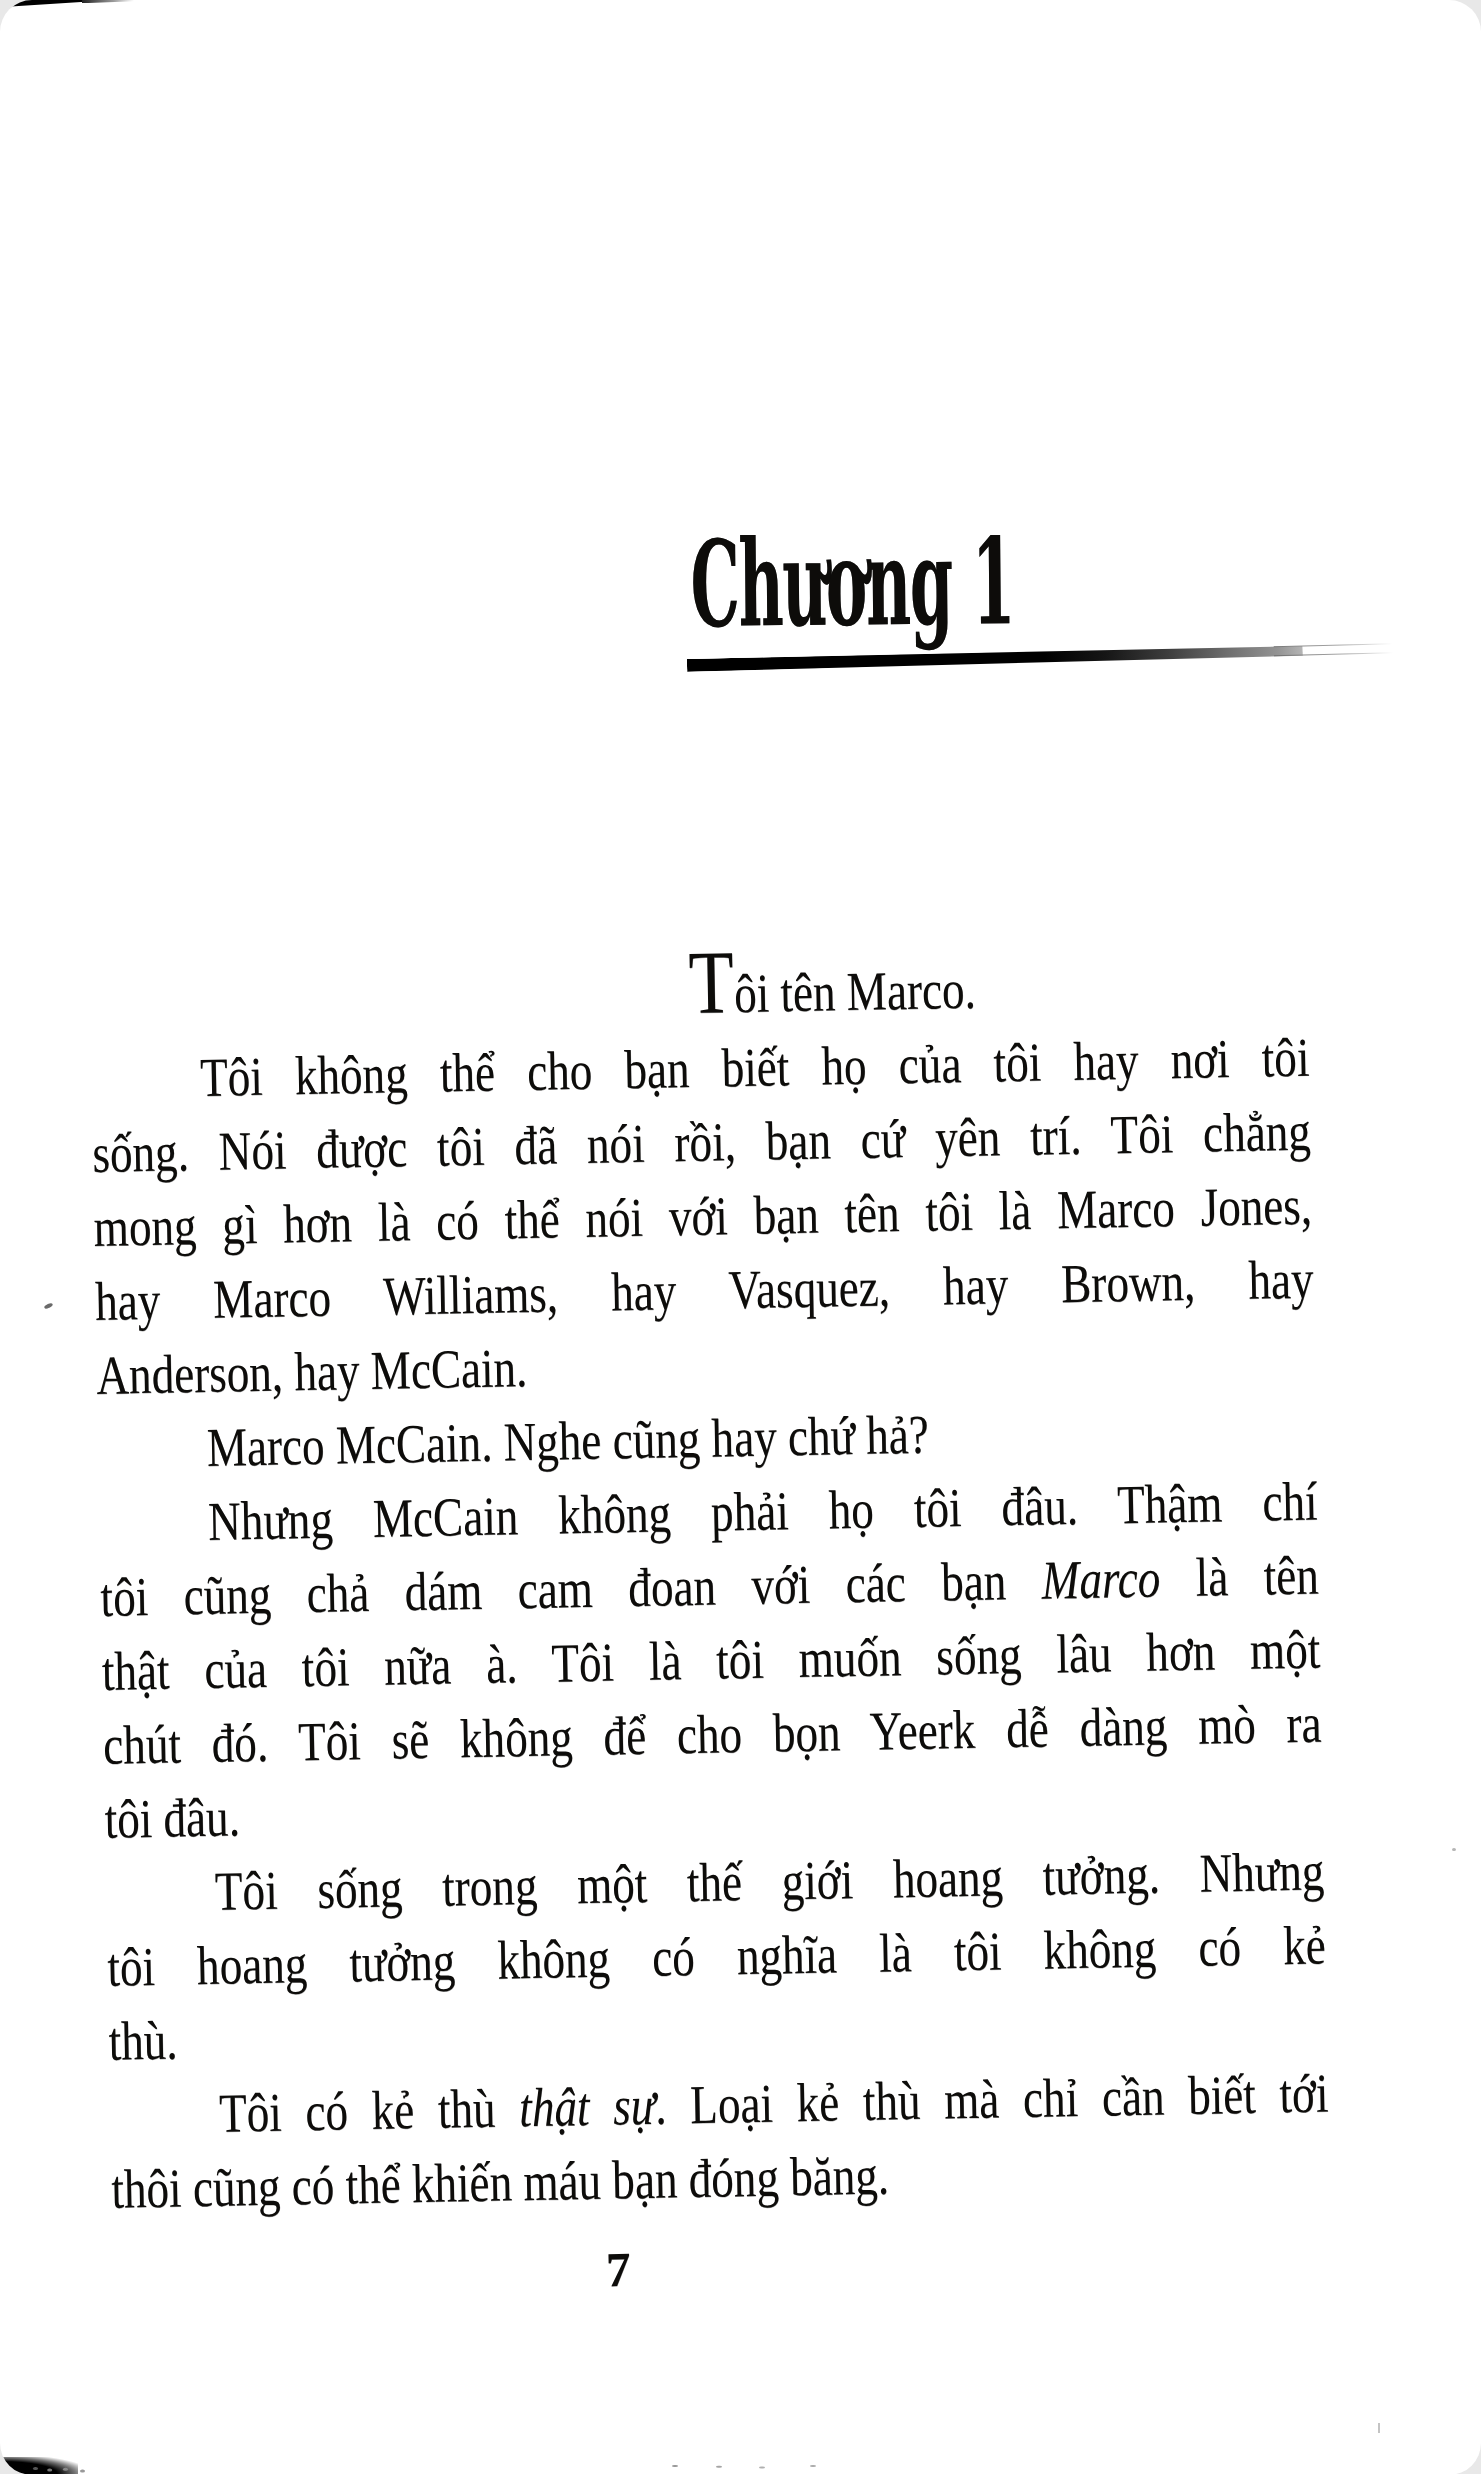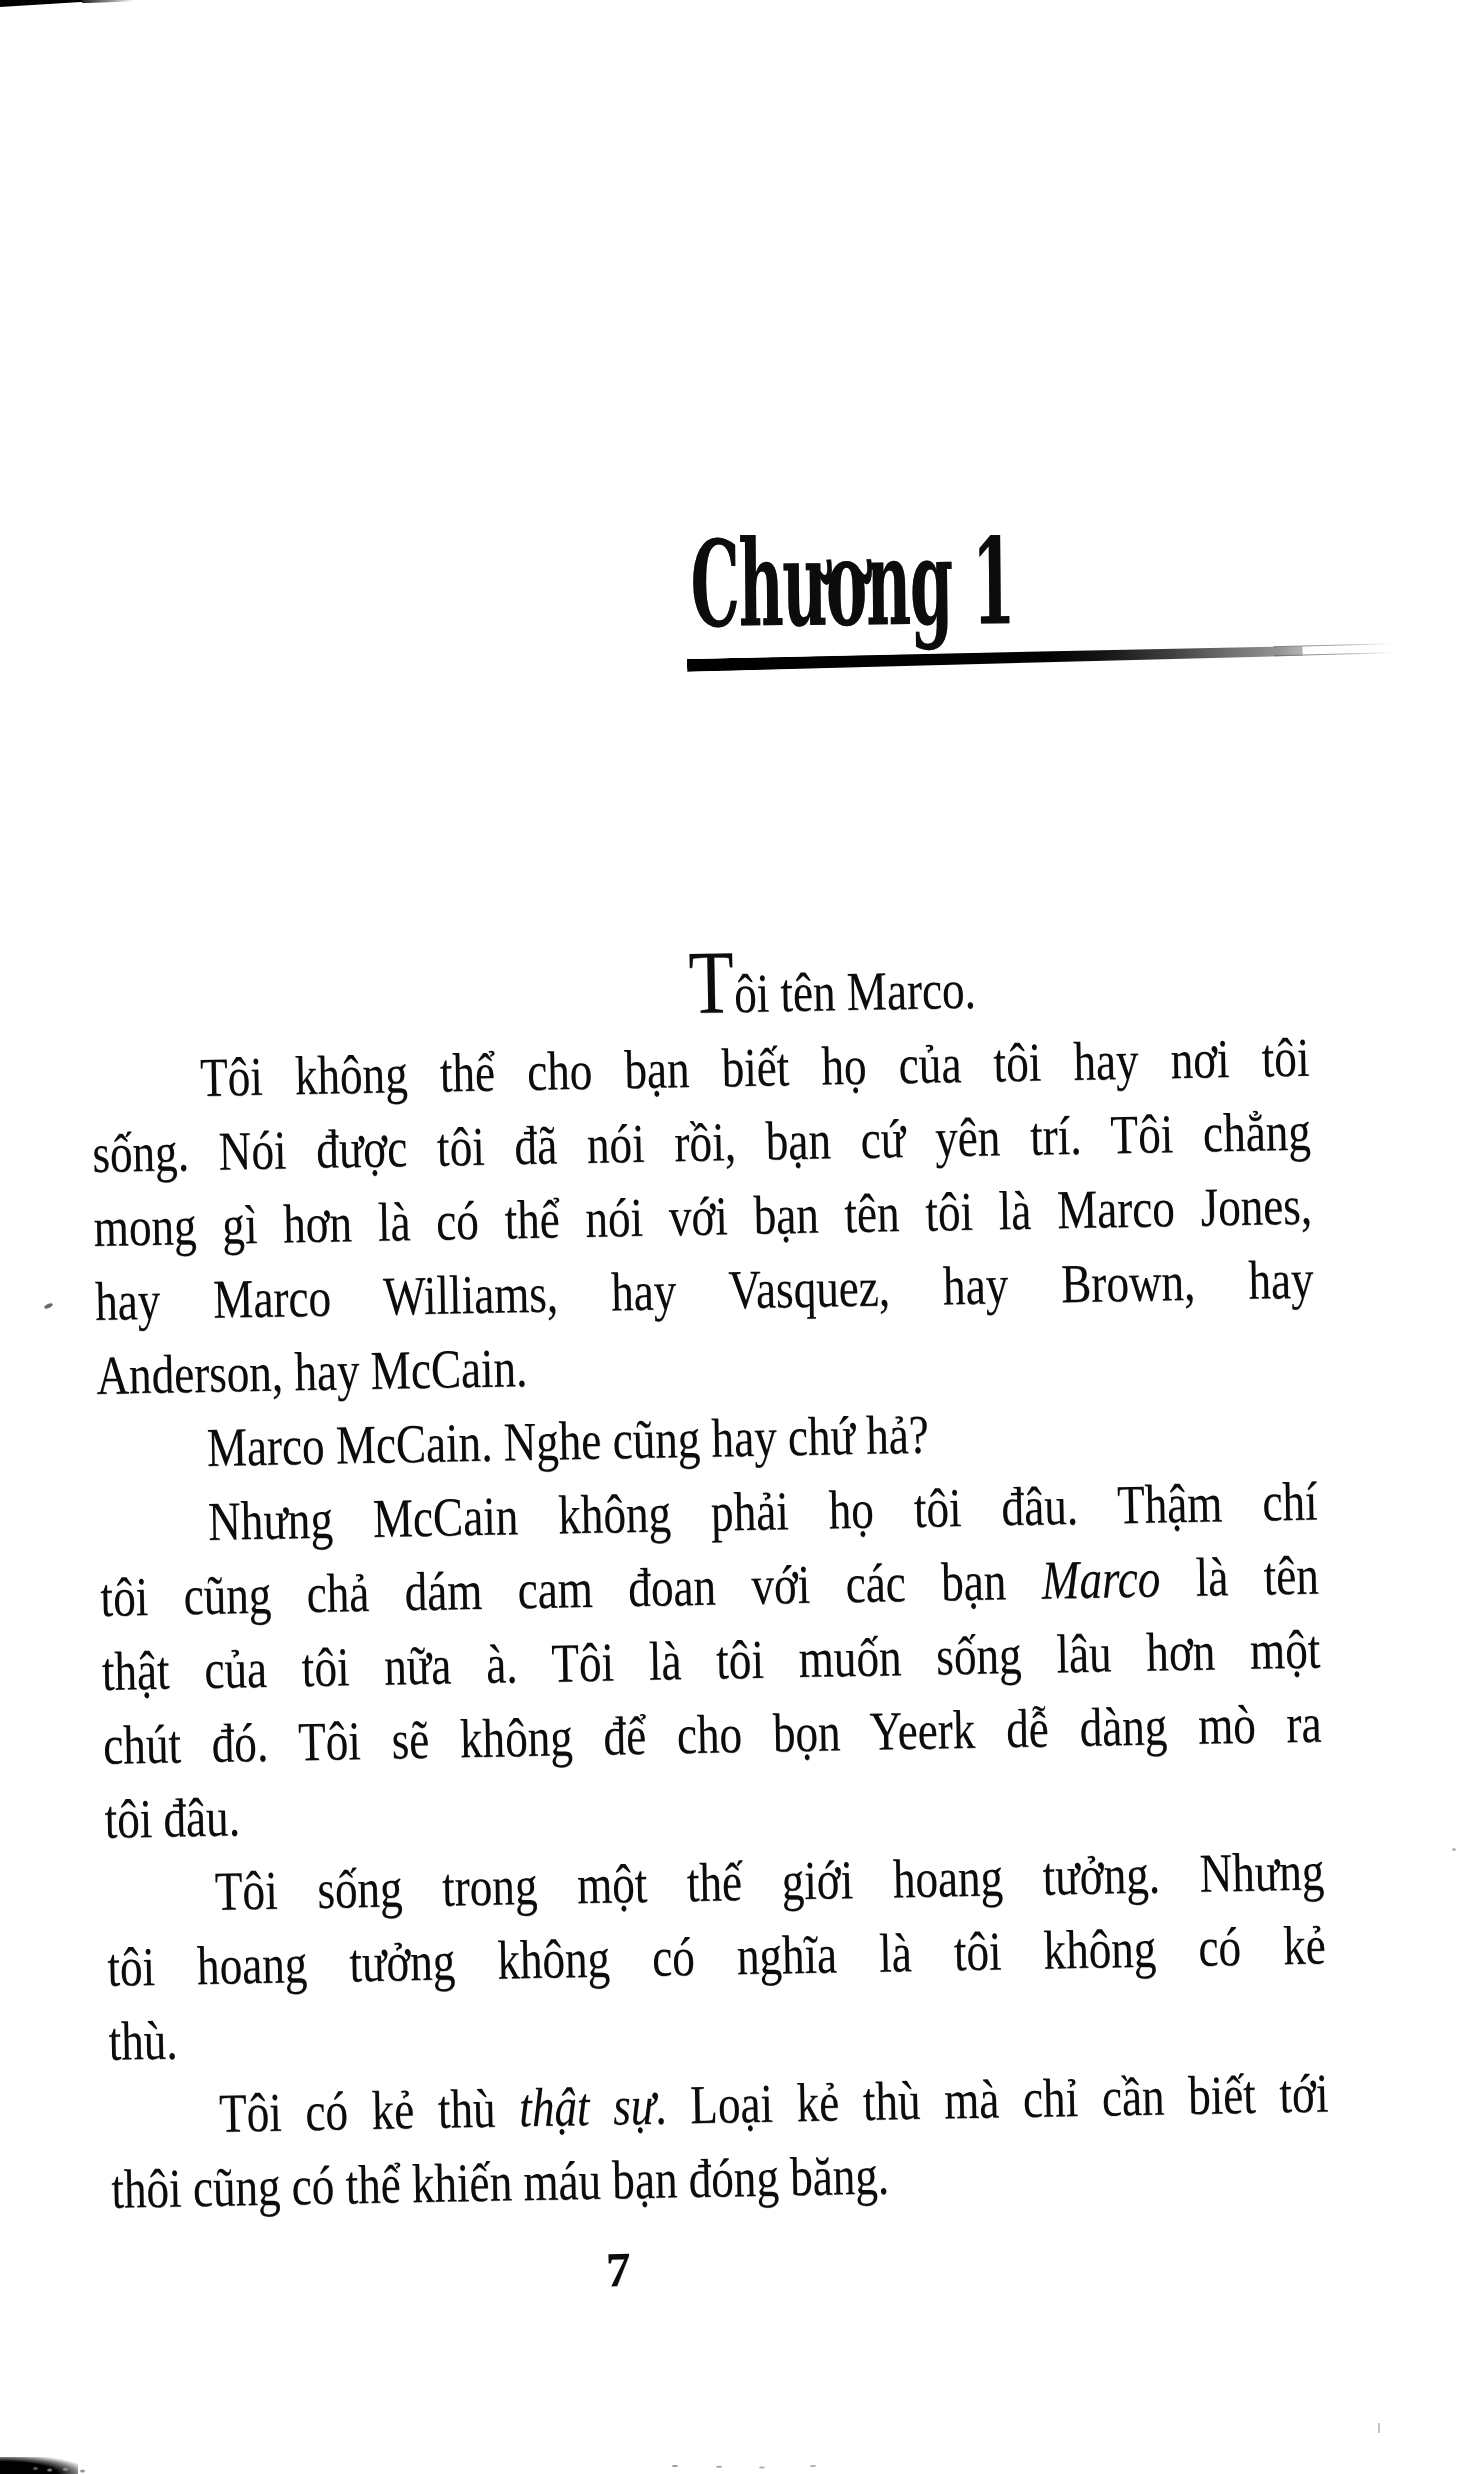--- a/index.html
+++ b/index.html
@@ -1,20 +1,21 @@
 <!DOCTYPE html>
 <html style="--ink: #0d0c0a; --paper: #ffffff;font-size:12.7px"><head>
 <meta charset="utf-8">
 <style>
   html,body{margin:0;padding:0;background:#e8e8e8;}
   #page{
     position:relative;width:1481px;height:2475px;overflow:hidden;
     background:var(--paper,#ffffff);
     color:var(--ink,#0d0c0a);
     font-family:"Liberation Serif","DejaVu Serif",serif;
+    border-radius:32px;
   }
   
   .heading{
     position:absolute;left:690px;top:525px;
     font-family:"DejaVu Serif","Liberation Serif",serif;
     font-weight:700;font-size:119px;line-height:1;letter-spacing:-2.4px;
     white-space:nowrap;
     transform:rotate(-0.5deg) scaleX(0.52);
     transform-origin:0 0;
     text-shadow:0 0 0.8px rgba(0,0,0,.55);

